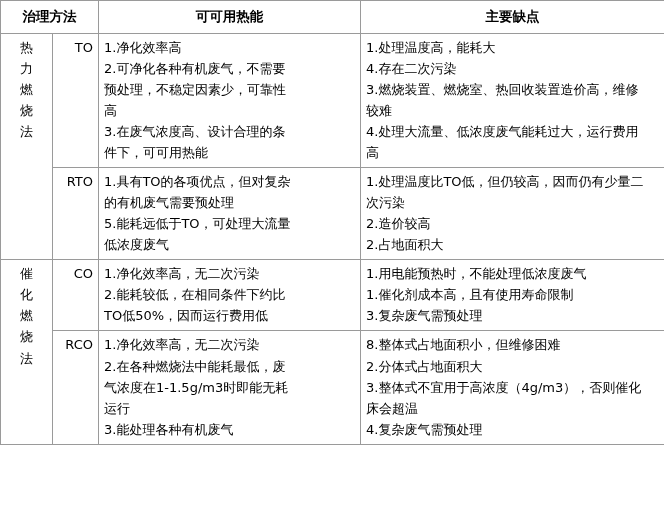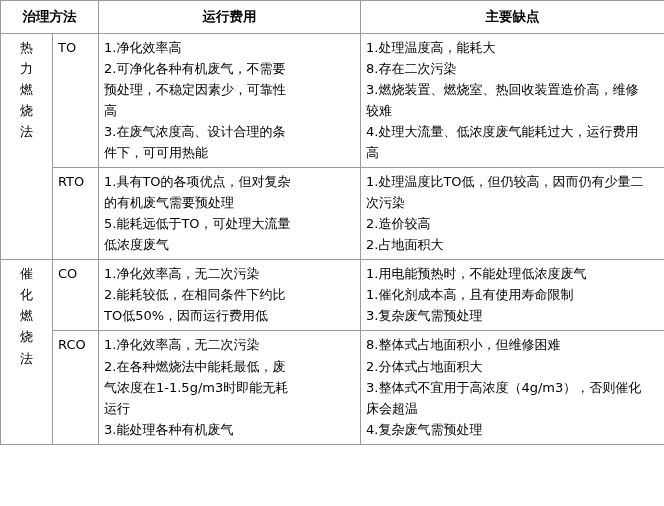--- a/index.html
+++ b/index.html
@@ -61,21 +61,21 @@
   }
   td.method .vchars {
     display: block;
   }
   td.method .vchars span {
     display: block;
   }
 
   
   td.tech {
-    text-align: left;
+    text-align: right;
     font-weight: bold;
     vertical-align: top;
     padding-top: 6px;
     font-size: 13.5px;
   }
 
   td.list {
     vertical-align: top;
   }
   td.list .ln {
@@ -90,21 +90,21 @@
   <table class="grid">
     <colgroup>
       <col class="c-method">
       <col class="c-tech">
       <col class="c-pros">
       <col class="c-cons">
     </colgroup>
     <tbody>
       <tr class="head">
         <td class="head-method" colspan="2">治理方法</td>
-        <td>运行费用</td>
+        <td>可可用热能</td>
         <td>主要缺点</td>
       </tr>
 
       <tr>
         <td class="method" rowspan="2">
           <span class="vchars">
               <span>热</span>
               <span>力</span>
               <span>燃</span>
               <span>烧</span>
@@ -115,21 +115,21 @@
         <td class="list">
           <span class="ln">1.净化效率高</span>
           <span class="ln">2.可净化各种有机废气，不需要</span>
           <span class="ln">预处理，不稳定因素少，可靠性</span>
           <span class="ln">高</span>
           <span class="ln">3.在废气浓度高、设计合理的条</span>
           <span class="ln">件下，可可用热能</span>
         </td>
         <td class="list">
           <span class="ln">1.处理温度高，能耗大</span>
-          <span class="ln">8.存在二次污染</span>
+          <span class="ln">4.存在二次污染</span>
           <span class="ln">3.燃烧装置、燃烧室、热回收装置造价高，维修</span>
           <span class="ln">较难</span>
           <span class="ln">4.处理大流量、低浓度废气能耗过大，运行费用</span>
           <span class="ln">高</span>
         </td>
       </tr>
       <tr>
         <td class="tech">RTO</td>
         <td class="list">
           <span class="ln">1.具有TO的各项优点，但对复杂</span>

